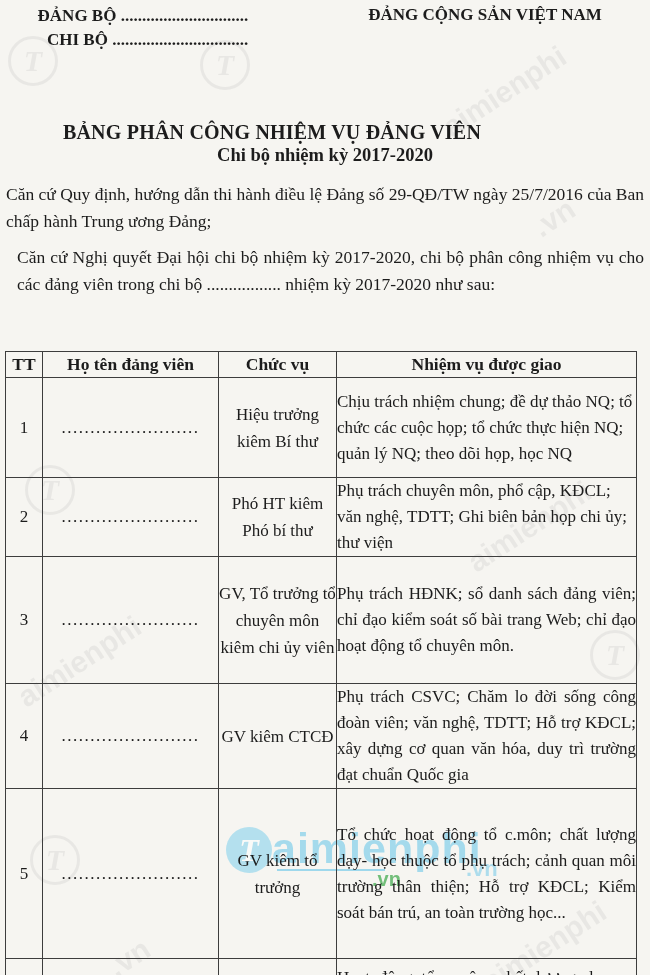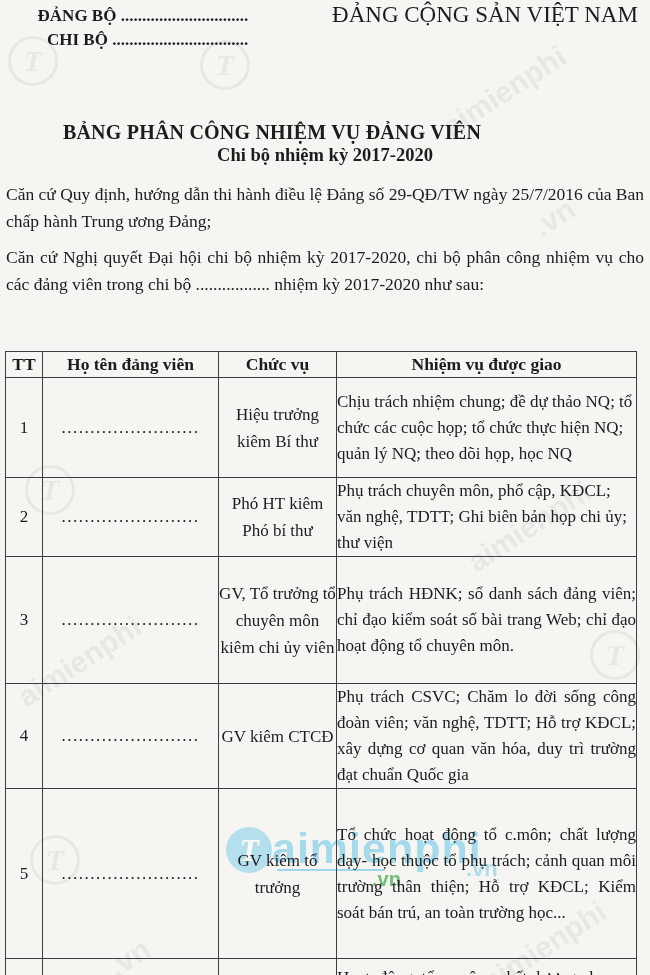--- a/index.html
+++ b/index.html
@@ -6,31 +6,31 @@
   body{width:650px;height:975px;overflow:hidden;background:#eceae6;}
   .page{
     position:relative;width:650px;height:975px;overflow:hidden;
     background:#f6f5f1;color:#1c1c1c;
     font-family:"Liberation Serif","DejaVu Serif",serif;
   }
   
   .hdr-left{position:absolute;left:30px;top:4px;font-weight:bold;font-size:17px;line-height:24px;white-space:nowrap;text-align:right;}
   .hdr-left .l2{margin-left:17px;}
   .hdr-right{position:absolute;left:330px;top:4px;width:310px;text-align:center;}
-  .hr-title{font-weight:normal;font-size:23px;line-height:22px;white-space:nowrap;}
+  .hr-title{font-weight:bold;font-size:17px;line-height:22px;white-space:nowrap;}
   .hr-date{margin-top:21px;font-size:16.5px;white-space:nowrap;}
   
   .doc-title{position:absolute;left:0;top:121px;width:544px;text-align:center;font-weight:bold;font-size:20px;letter-spacing:.2px;}
   .doc-subtitle{position:absolute;left:0;top:145px;width:650px;text-align:center;font-weight:bold;font-size:18.5px;}
   
   .paras{position:absolute;left:6px;top:181px;width:638px;font-size:17.5px;line-height:27px;}
   .paras p{margin:0;}
   .paras .p1{margin-bottom:16px;}
   .paras .p2{margin-bottom:9px;text-align:justify;}
-  .paras .p3{text-align:justify;}
+  .paras .p3{text-align:justify;margin-left:11px;}
   
   table.doc{position:absolute;left:5px;top:351px;width:631px;border-collapse:collapse;table-layout:fixed;}
   table.doc th,table.doc td{border:1.6px solid #3d3d3d;padding:0;vertical-align:middle;font-size:17px;margin-top:25px;}
   table.doc th{font-weight:bold;text-align:center;height:25px;font-size:17.5px;}
   td.tt{text-align:center;}
   td.name{text-align:center;letter-spacing:1.5px;}
   td.pos{text-align:center;line-height:27px;padding:2px 6px;}
   td.duty{line-height:26px;padding:3px 8px 3px 8px;text-align:left;}
   td.duty.just{text-align:justify;}
   tr.r1{height:100px;} tr.r2{height:74px;} tr.r3{height:127px;}

